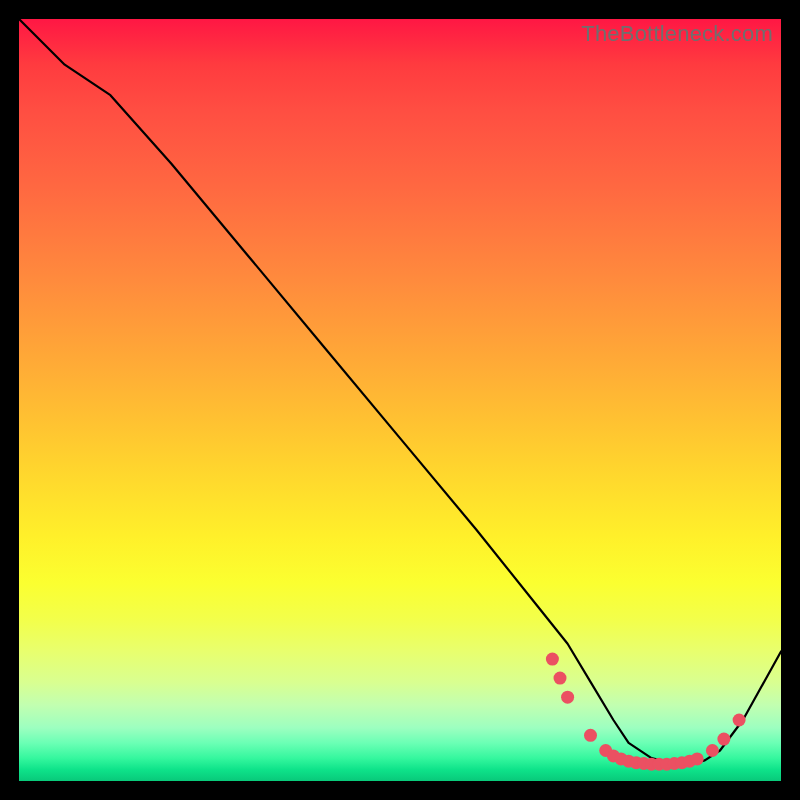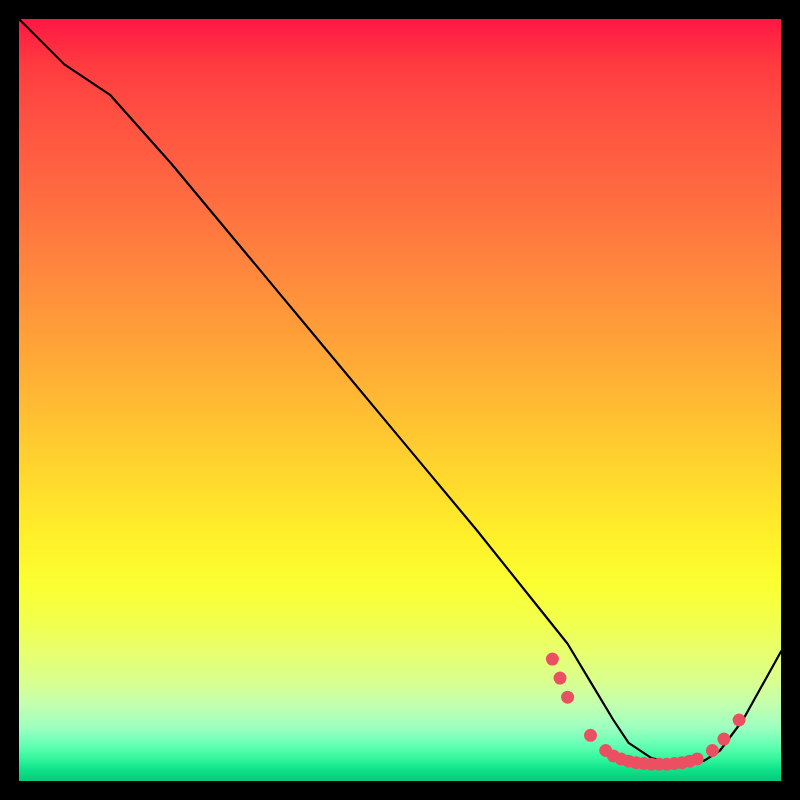--- a/index.html
+++ b/index.html
@@ -72,20 +72,21 @@
   .dot {
     fill: #eb5062;
     stroke: none;
   }
 </style>
 </head>
 <body>
 
 <div class="frame">
   <div class="plot">
+    <div class="watermark">TheBottleneck.com</div>
     <svg class="curve" viewBox="0 0 762 762" preserveAspectRatio="none">
       <path d="M0.0 0.0 L45.7 45.7 L91.4 76.2 L152.4 144.8 L228.6 236.2 L304.8 327.7 L381.0 419.1 L457.2 510.5 L518.2 586.7 L548.6 624.8 L571.5 662.9 L594.4 701.0 L609.6 723.9 L632.5 739.1 L655.3 744.5 L670.6 745.2 L685.8 741.4 L701.0 731.5 L723.9 701.0 L762.0 632.5"></path>
       <g>
           <circle cx="533.4" cy="640.1" r="6.5" class="dot"></circle>
           <circle cx="541.0" cy="659.1" r="6.5" class="dot"></circle>
           <circle cx="548.6" cy="678.2" r="6.5" class="dot"></circle>
           <circle cx="571.5" cy="716.3" r="6.5" class="dot"></circle>
           <circle cx="586.7" cy="731.5" r="6.5" class="dot"></circle>
           <circle cx="594.4" cy="736.9" r="6.5" class="dot"></circle>
           <circle cx="602.0" cy="739.9" r="6.5" class="dot"></circle>

